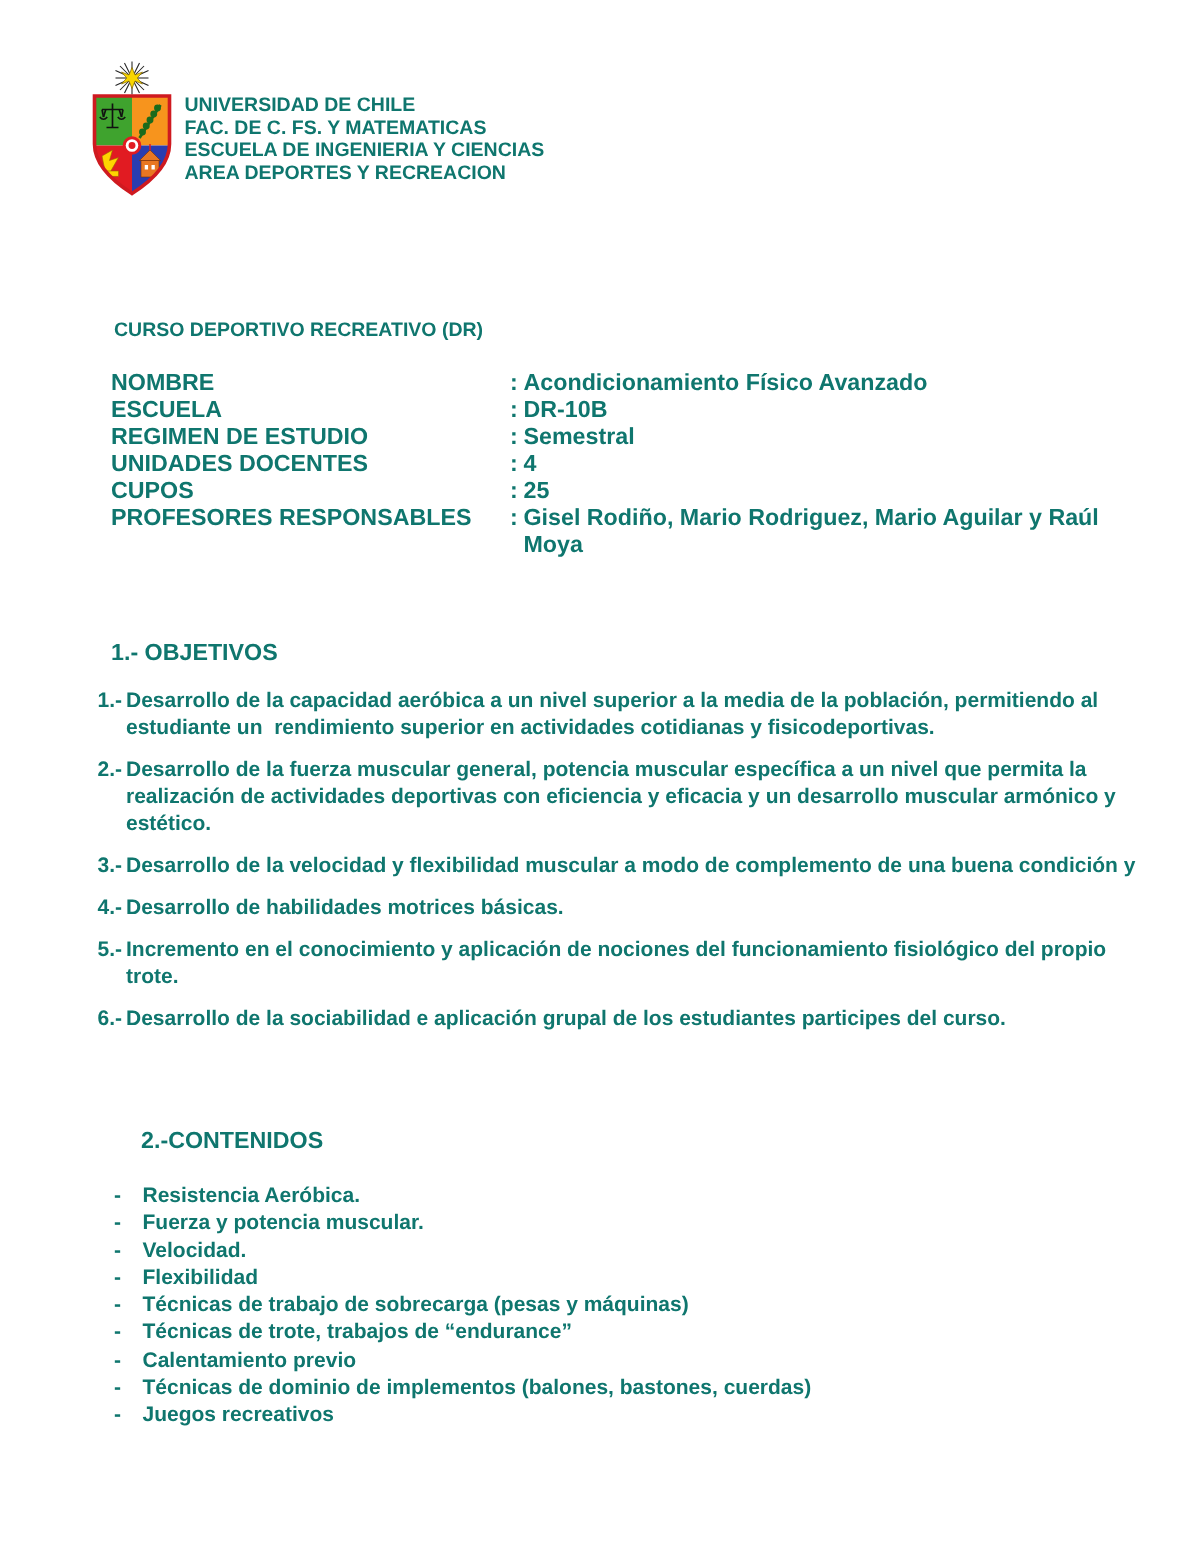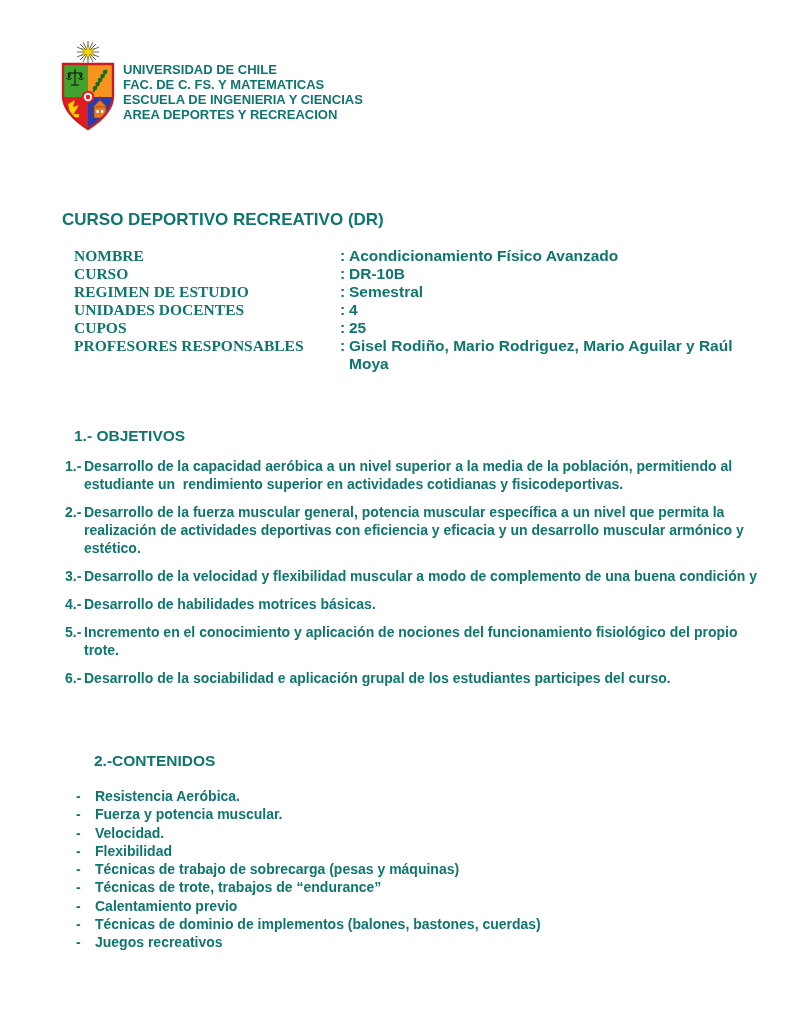--- a/index.html
+++ b/index.html
@@ -3,25 +3,25 @@
 <meta charset="utf-8">
 <style>
   html,body{margin:0;padding:0;background:#fff;}
   .page{position:relative;width:800px;height:1035px;background:#ffffff;overflow:hidden;
         font-family:"Liberation Sans","DejaVu Sans",sans-serif;font-weight:700;color:#0f766e;padding-left:44px;}
   .abs{position:absolute;}
   
   .hdr-text{left:123px;top:62px;font-size:13px;line-height:15px;}
   .u{text-decoration-thickness:1.5px;text-underline-offset:2px;}
   
-  .title{left:62px;top:211px;font-size:17px;line-height:18px;}
+  .title{left:76px;top:211px;font-size:13px;line-height:18px;}
   
   .fields{left:74px;top:247px;font-size:15.5px;line-height:18px;}
   .frow{display:flex;}
-  .flabel{width:266px;flex-shrink:0;font-family:Liberation Serif, serif;}
+  .flabel{width:266px;flex-shrink:0;}
   .fcolon{width:9px;flex-shrink:0;}
   .fvalues .ln{white-space:pre;}
   
   .sec1h{left:74px;top:427px;font-size:15.5px;line-height:18px;}
   .sec2h{left:74px;top:752px;font-size:15.5px;line-height:18px;margin-left:20px;}
   
   .objlist{left:65px;top:457px;font-size:14px;line-height:18px;}
   .obj-item{display:flex;margin-bottom:10px;}
   .marker{width:19px;flex-shrink:0;}
   .ln{white-space:pre;}
@@ -123,21 +123,21 @@
 
   <div class="abs fields">
     <div class="frow">
       <span class="flabel">NOMBRE</span>
       <span class="fcolon">:</span>
       <div class="fvalues">
         <div class="ln">Acondicionamiento Físico Avanzado</div>
       </div>
     </div>
     <div class="frow">
-      <span class="flabel">CURSO</span>
+      <span class="flabel">ESCUELA</span>
       <span class="fcolon">:</span>
       <div class="fvalues">
         <div class="ln">DR-10B</div>
       </div>
     </div>
     <div class="frow">
       <span class="flabel">REGIMEN DE ESTUDIO</span>
       <span class="fcolon">:</span>
       <div class="fvalues">
         <div class="ln">Semestral</div>

